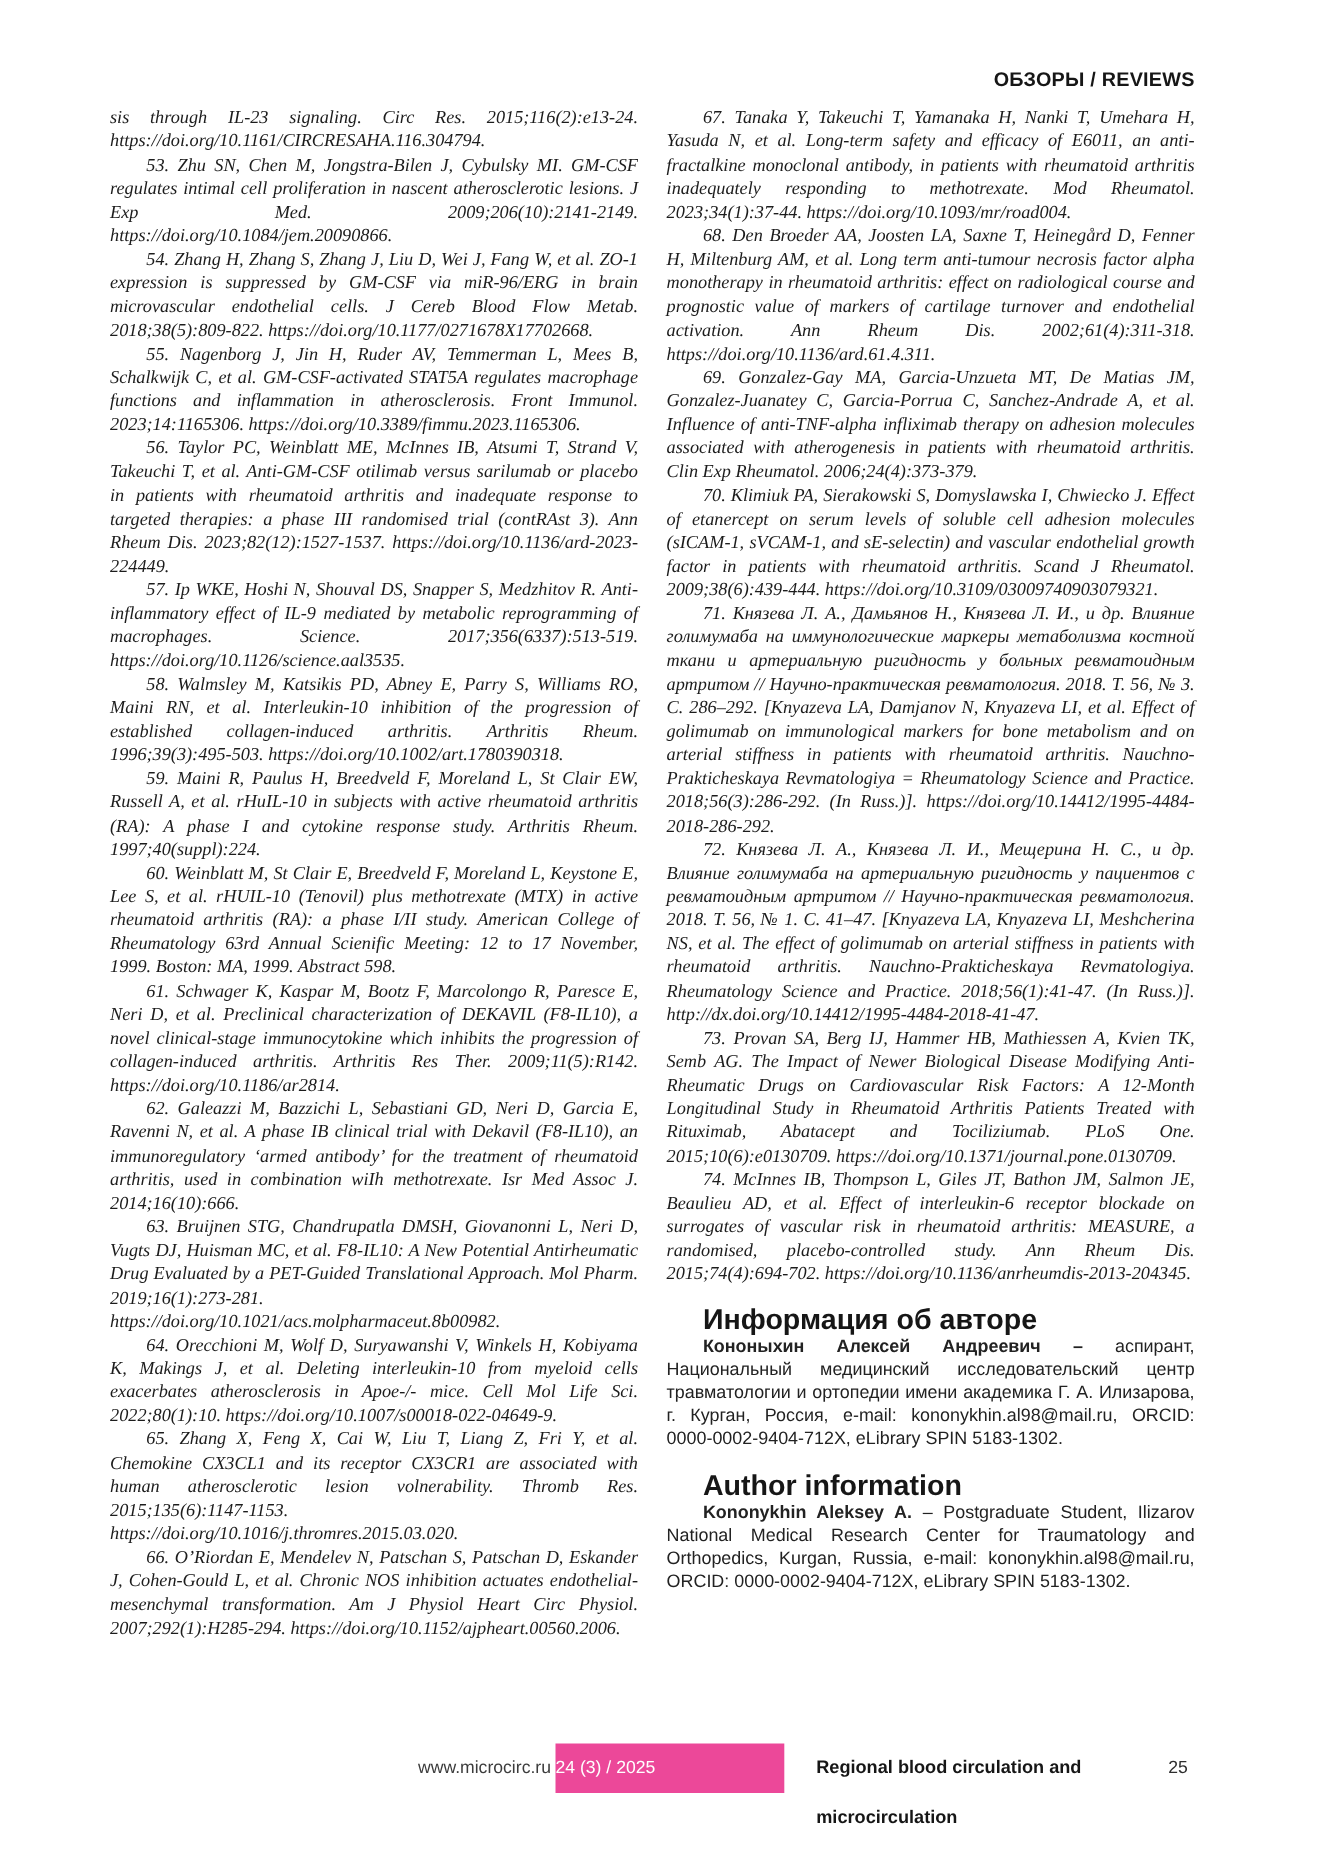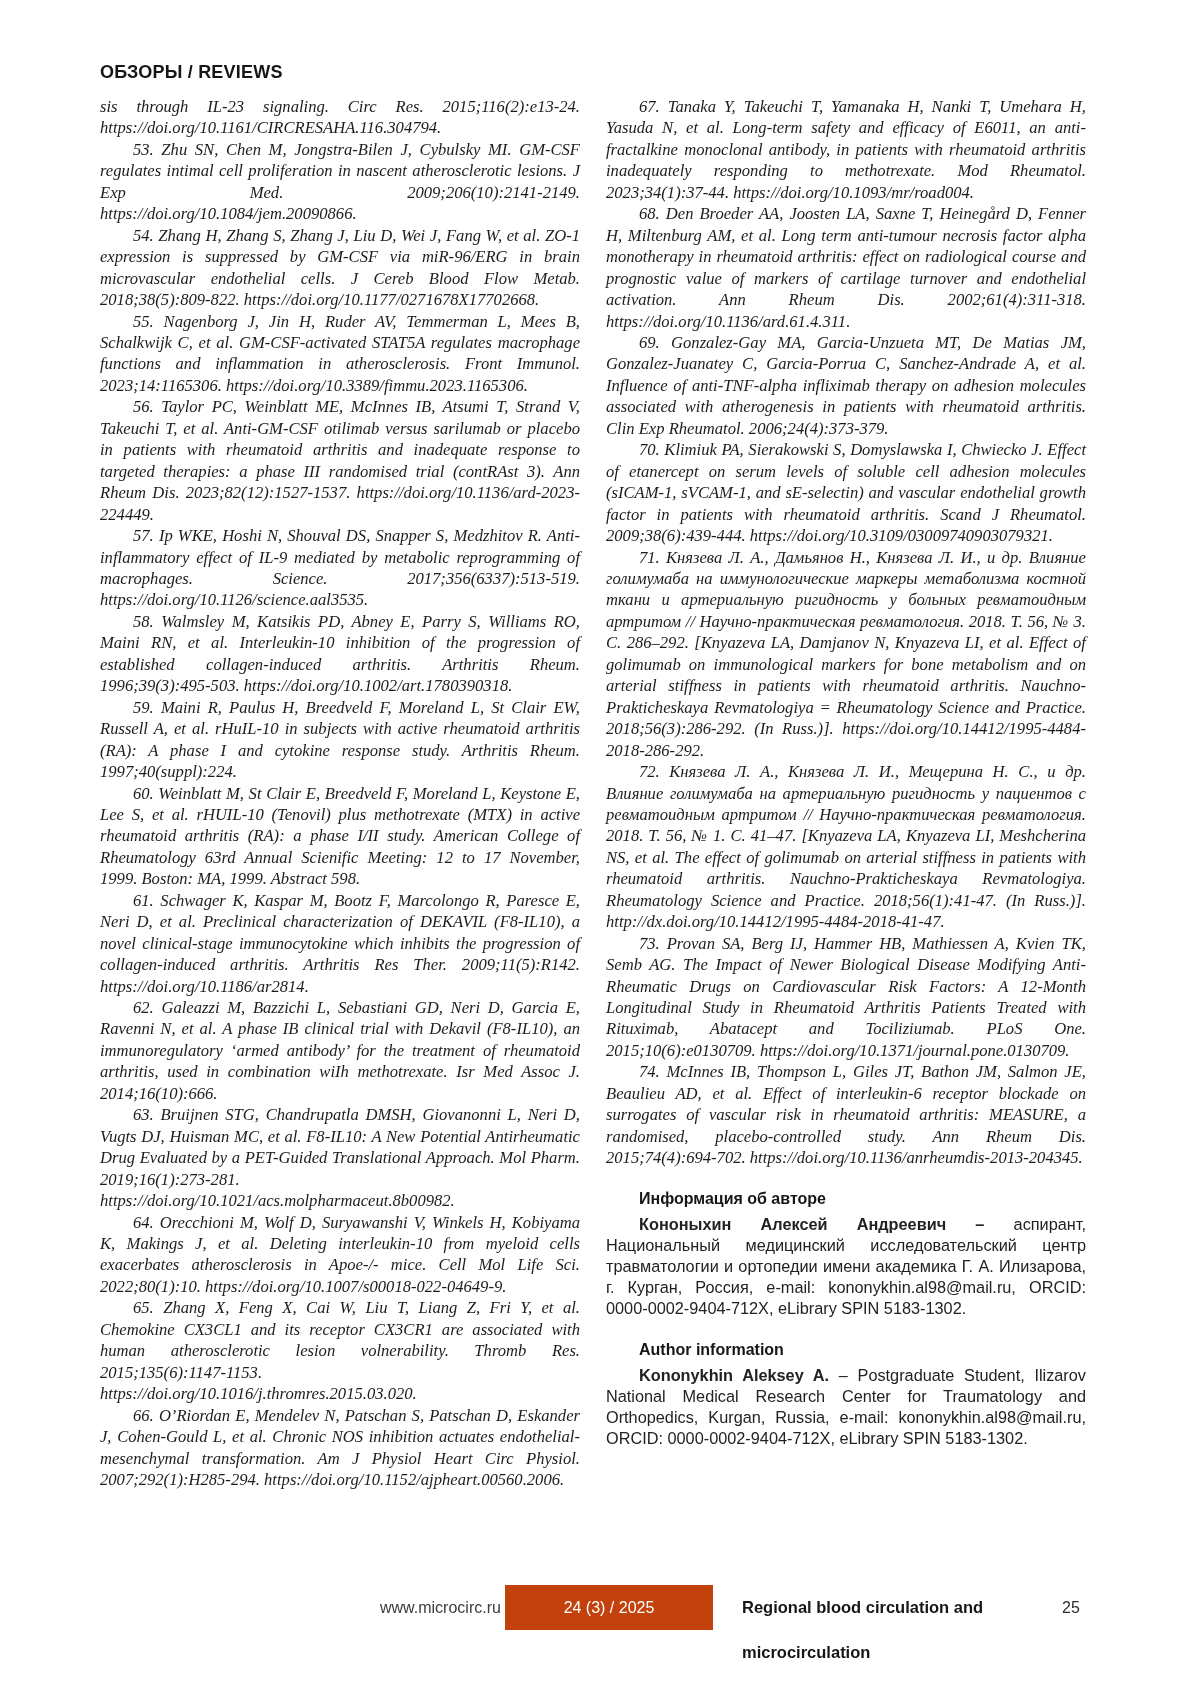--- a/index.html
+++ b/index.html
@@ -15,20 +15,21 @@
     margin: 0 auto;
     overflow: hidden;
     font-family: "Liberation Serif", serif;
     color: #1c1c1c;
   }
   .running-head {
     position: absolute;
     top: 62px;
     left: 100px;
     right: 114px;
+    text-align: right;
     font-family: "Liberation Sans", sans-serif;
     font-weight: bold;
     font-size: 18px;
     letter-spacing: 0.2px;
     color: #161616;
   }
   .columns {
     position: absolute;
     top: 96px;
     left: 100px;
@@ -49,21 +50,21 @@
     color: #1c1c1c;
   }
   .ref.no-indent {
     text-indent: 0;
   }
   .info-heading {
     margin: 0;
     padding-top: 17px;
     font-family: "Liberation Sans", sans-serif;
     font-weight: bold;
-    font-size: 16px;
+    font-size: 26px;
     line-height: 26px;
     text-indent: 33px;
     color: #161616;
   }
   .info-para {
     margin: 2px 0 0 0;
     font-family: Liberation Sans, sans-serif;
     font-size: 16.3px;
     line-height: 21.2px;
     text-align: justify;
@@ -89,25 +90,24 @@
     font-family: "Liberation Sans", sans-serif;
     font-size: 16px;
     color: #3c3c3c;
   }
   .footer-issue {
     position: absolute;
     left: 505px;
     top: 0;
     width: 208px;
     height: 45px;
-    background: #c2410c;
+    background: #ec4899;
     color: #ffffff;
     font-family: "Liberation Sans", sans-serif;
     font-size: 16px;
-    text-align: center;
     line-height: 45px;
   }
   .footer-journal {
     position: absolute;
     left: 730px;
     top: 0;
     height: 45px;
     line-height: 45px;
     font-family: "Liberation Sans", sans-serif;
     font-weight: bold;

